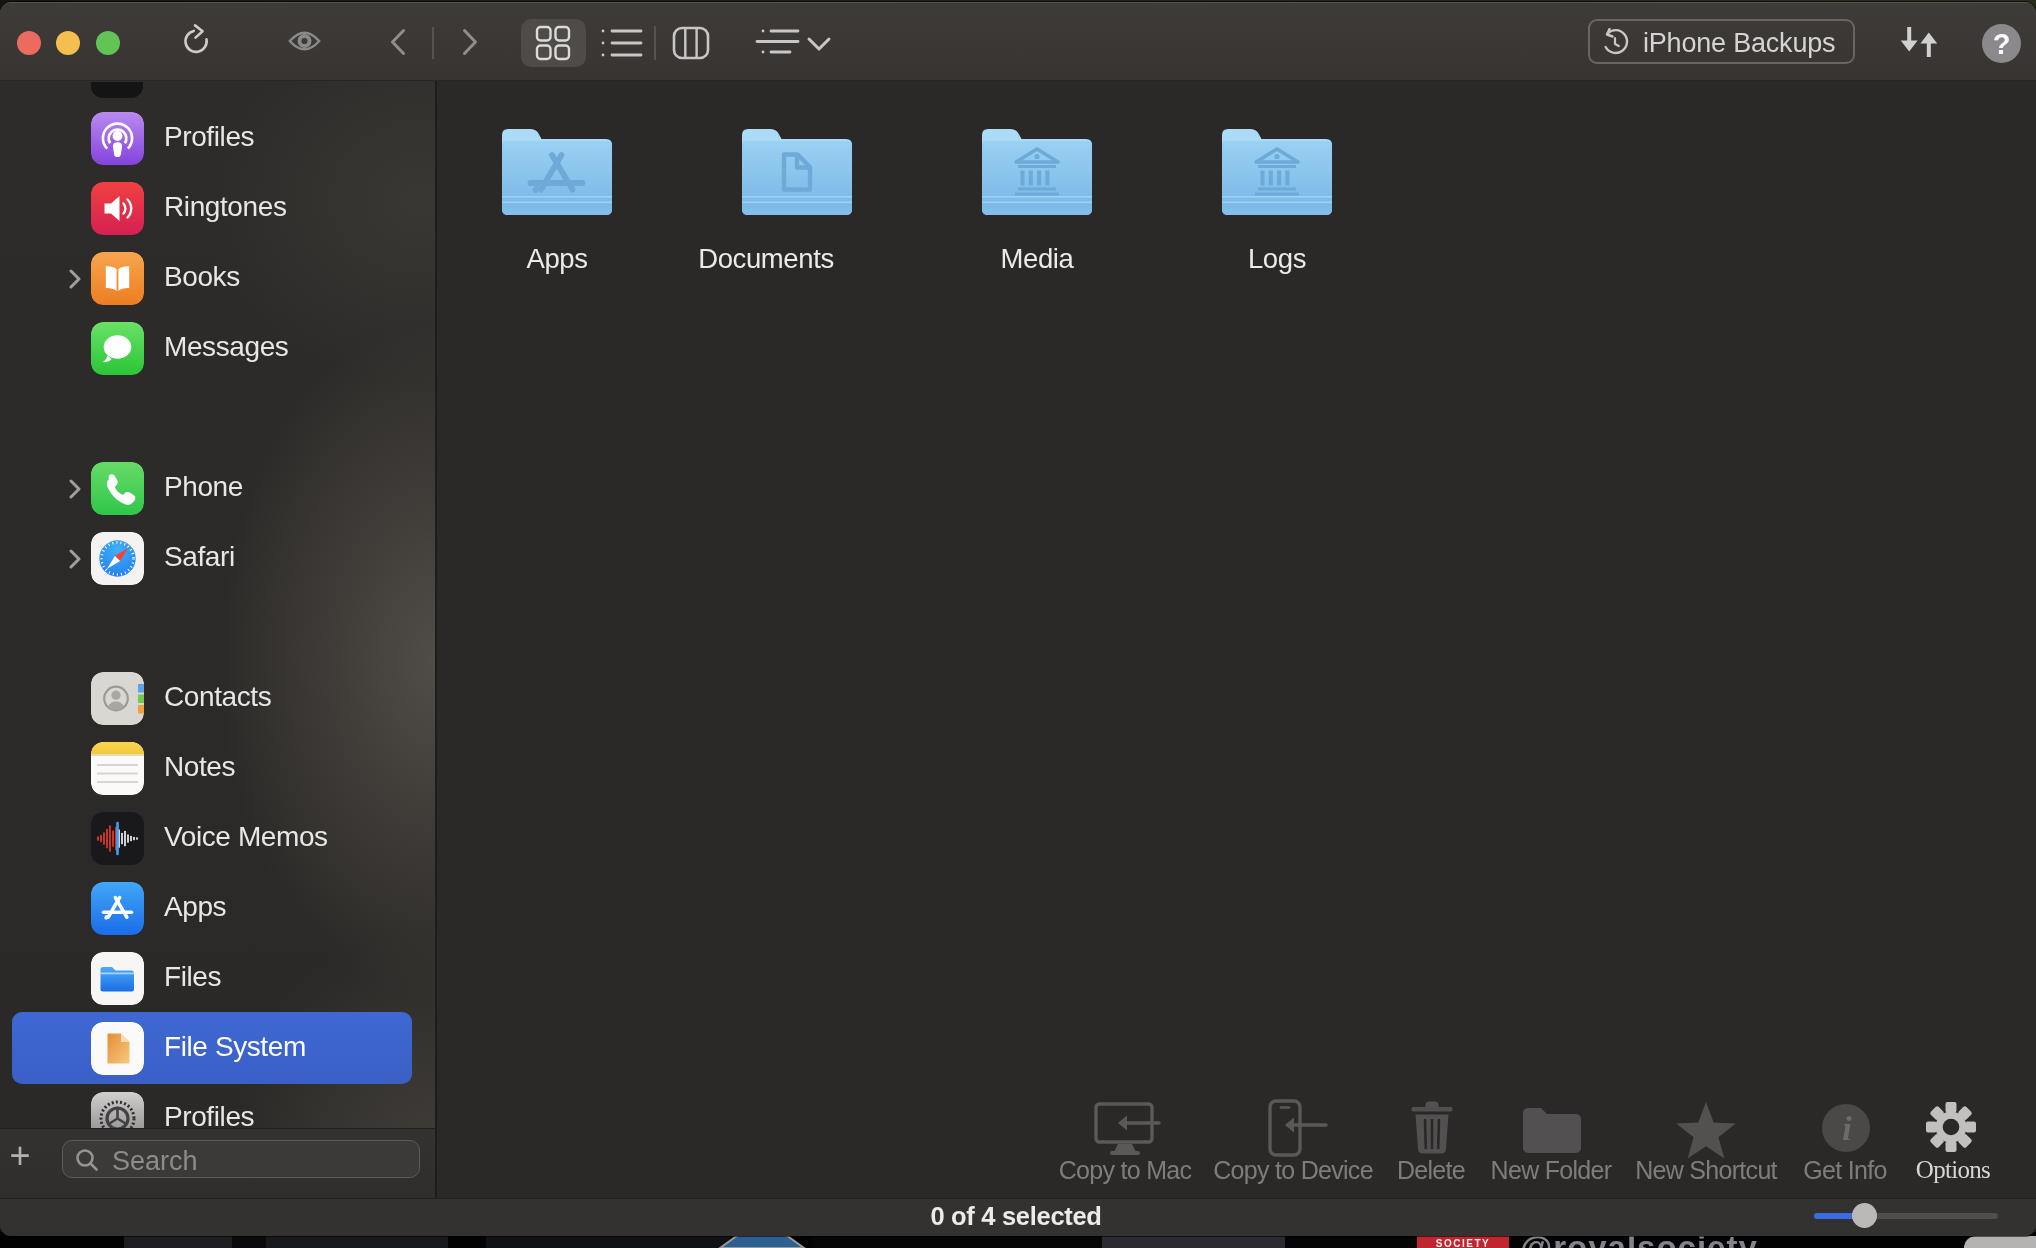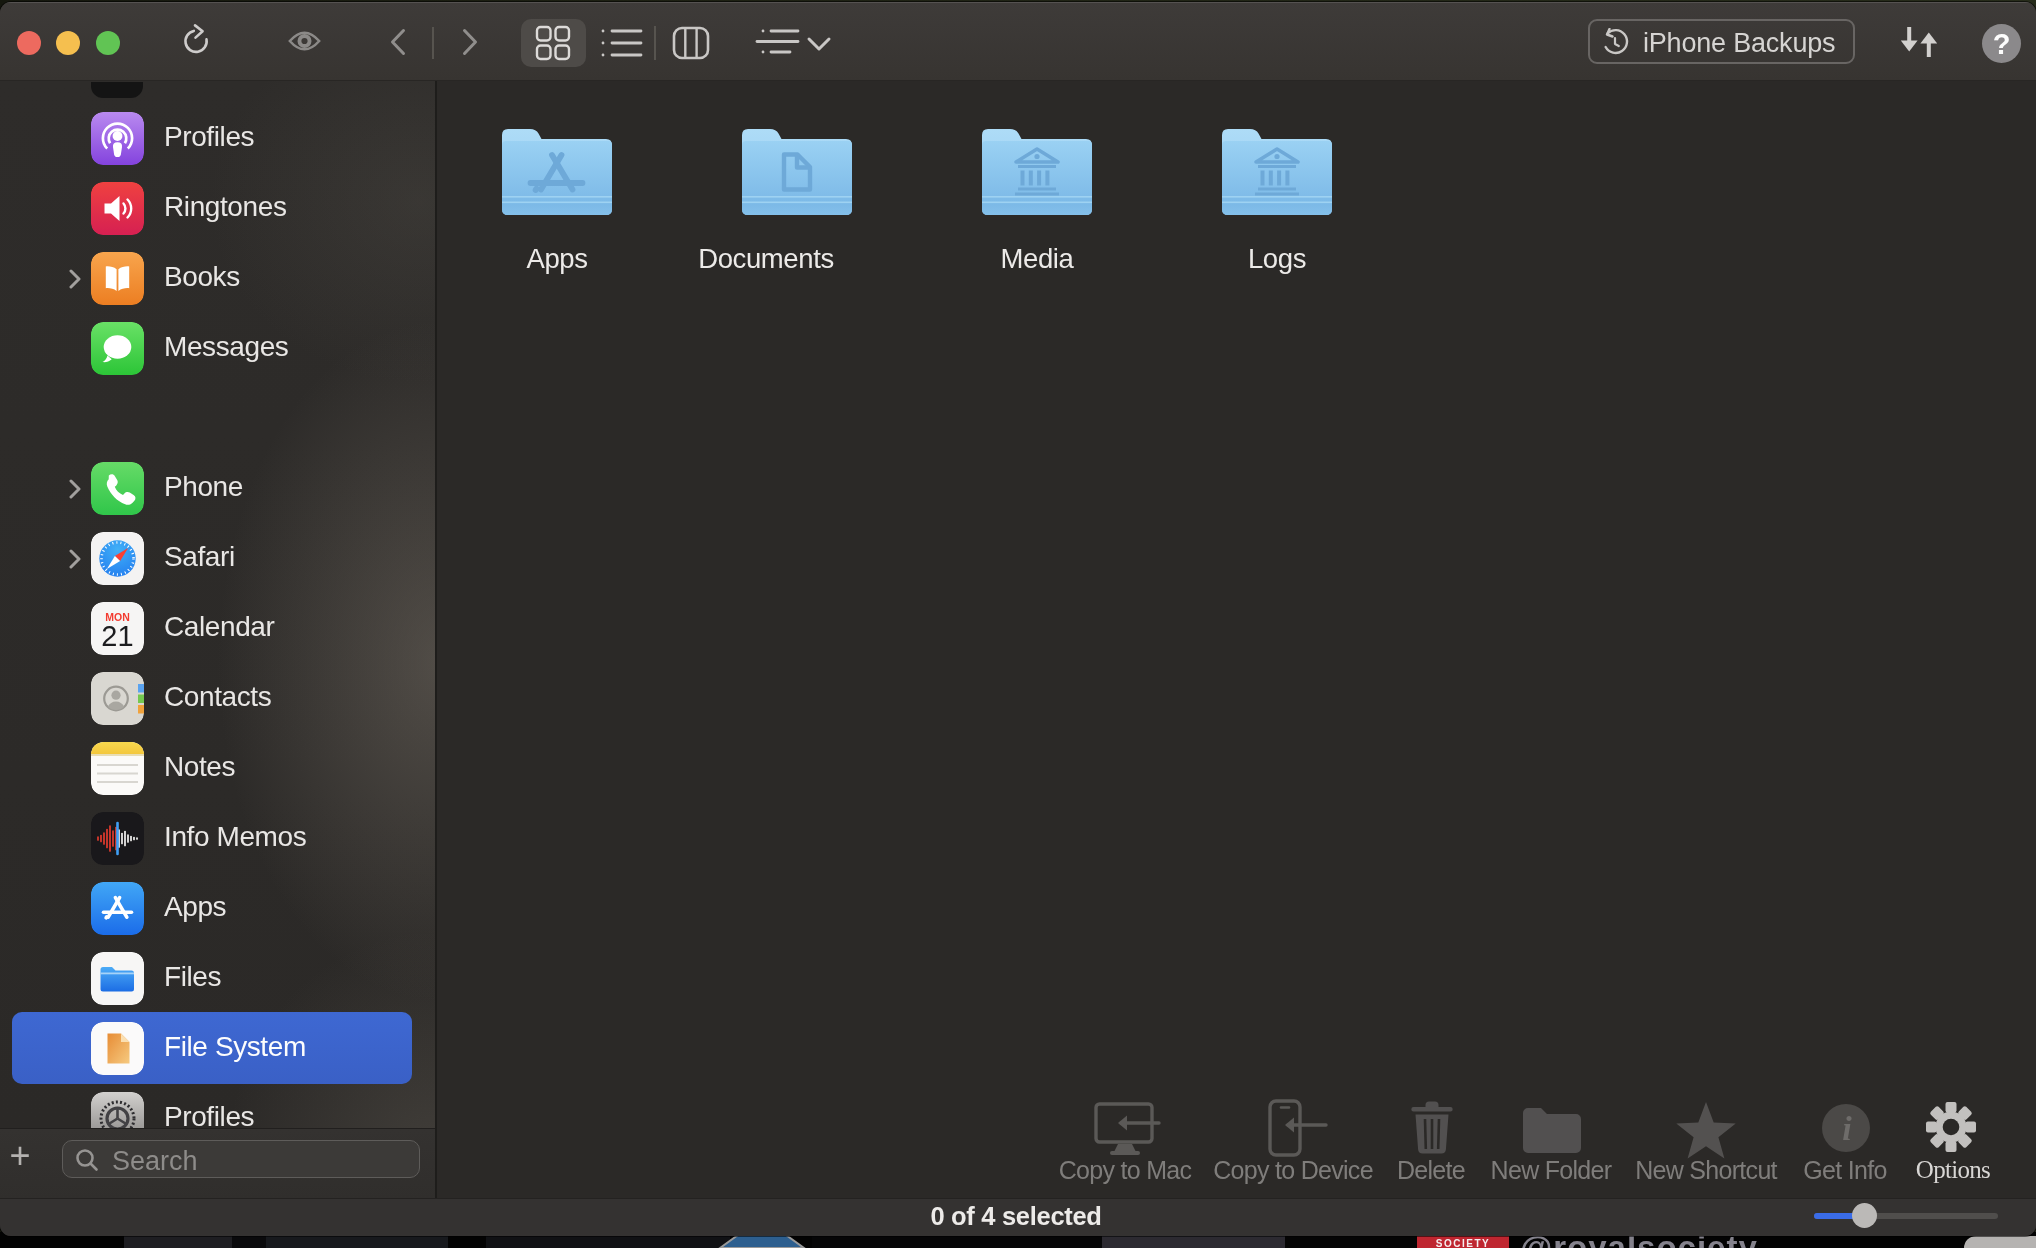--- a/index.html
+++ b/index.html
@@ -212,28 +212,20 @@
           <rect width="53" height="53" rx="12" fill="#f4f3f2"></rect>
 <circle cx="26.5" cy="26.5" r="18.2" fill="url(#gsa)"></circle>
 <circle cx="26.5" cy="26.5" r="16" fill="none" stroke="#fff" stroke-width="2.6" stroke-dasharray="1 3.1"></circle>
 <g transform="rotate(45 26.5 26.5)">
             <polygon points="26.5,11.5 30.2,26.5 22.8,26.5" fill="#fc3f33"></polygon>
             <polygon points="26.5,41.5 30.2,26.5 22.8,26.5" fill="#fff"></polygon>
           </g>
 </svg>
         <div class="rlabel">Safari</div>
       </div>
-<div class="row" style="top:512px;">
-<svg class="appicon" viewBox="0 0 53 53">
-          <rect width="53" height="53" rx="12" fill="#f6f5f4"></rect>
-<text x="26.5" y="18.5" text-anchor="middle" font-size="10.5" font-weight="700" fill="#f33b30" font-family="Liberation Sans">MON</text>
-<text x="26.5" y="44" text-anchor="middle" font-size="29" font-weight="400" fill="#1c1c1e" font-family="Liberation Sans">21</text>
-</svg>
-        <div class="rlabel">Calendar</div>
-      </div>
 <div class="row" style="top:582px;">
 <svg class="appicon" viewBox="0 0 53 53">
           <rect width="53" height="53" rx="12" fill="#d9d7d1"></rect>
 <rect x="47" y="12" width="6" height="8.5" fill="#5aa3f0"></rect>
 <rect x="47" y="22.5" width="6" height="8.5" fill="#74c850"></rect>
 <rect x="47" y="33" width="6" height="8.5" fill="#f0a23c"></rect>
 <path d="M47 12 h6 v-2 a10 10 0 0 0-6-9.8 z" fill="#c9c7c1" opacity="0"></path>
 <circle cx="25" cy="26.5" r="11.8" fill="none" stroke="#9c9a94" stroke-width="2.2"></circle>
 <circle cx="25" cy="23.2" r="4.6" fill="#a9a7a1"></circle>
 <path d="M16.8 34.8 a11.8 11.8 0 0 0 16.4 0 c-1.6-3.4-4.6-5.4-8.2-5.4 s-6.6 2-8.2 5.4 z" fill="#a9a7a1"></path>
@@ -273,21 +265,21 @@
 <line x1="28" y1="18" x2="28" y2="35"></line>
             <line x1="31" y1="21.5" x2="31" y2="31.5"></line>
             <line x1="34" y1="19.5" x2="34" y2="33.5"></line>
             <line x1="37" y1="23" x2="37" y2="30"></line>
             <line x1="40" y1="24.5" x2="40" y2="28.5"></line>
             <line x1="43" y1="25.5" x2="43" y2="27.5"></line>
             <line x1="46" y1="26" x2="46" y2="27"></line>
 </g>
 <line x1="26.5" y1="11" x2="26.5" y2="42" stroke="#3f9ff5" stroke-width="2.6" stroke-linecap="round"></line>
 </svg>
-        <div class="rlabel">Info Memos</div>
+        <div class="rlabel">Voice Memos</div>
       </div>
 <div class="row" style="top:792px;">
 <svg class="appicon" viewBox="0 0 53 53">
           <defs>
             <linearGradient id="gap" x1="0" y1="0" x2="0" y2="1">
               <stop offset="0" stop-color="#41a7f6"></stop>
               <stop offset="1" stop-color="#1b6ce9"></stop>
             </linearGradient>
           </defs>
           <rect width="53" height="53" rx="12" fill="url(#gap)"></rect>

